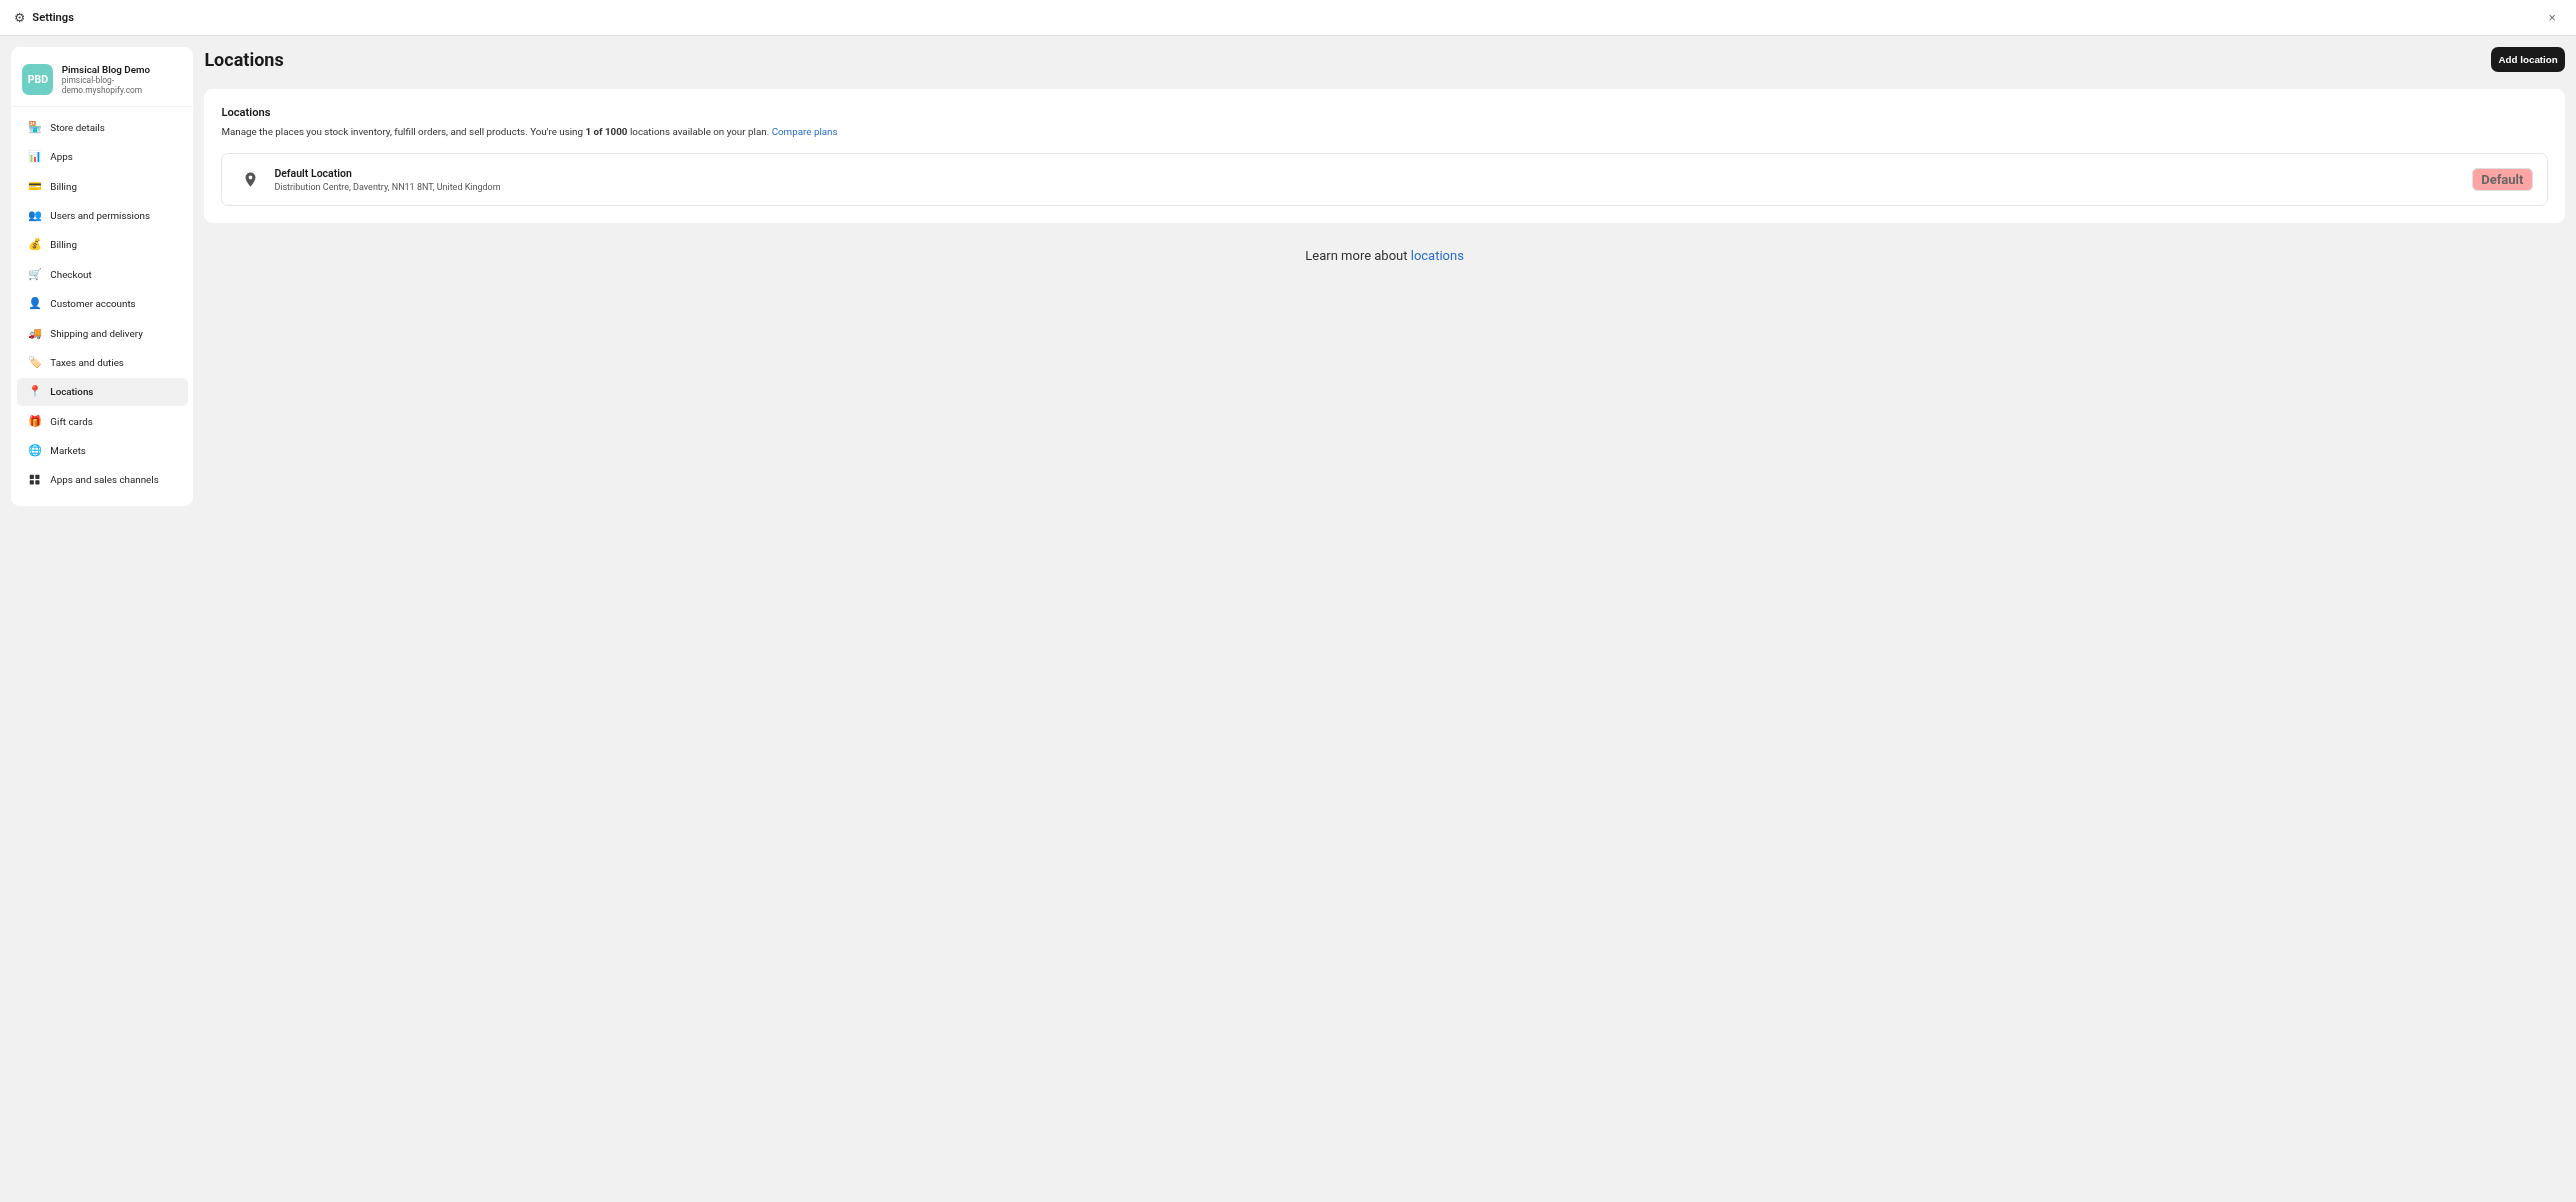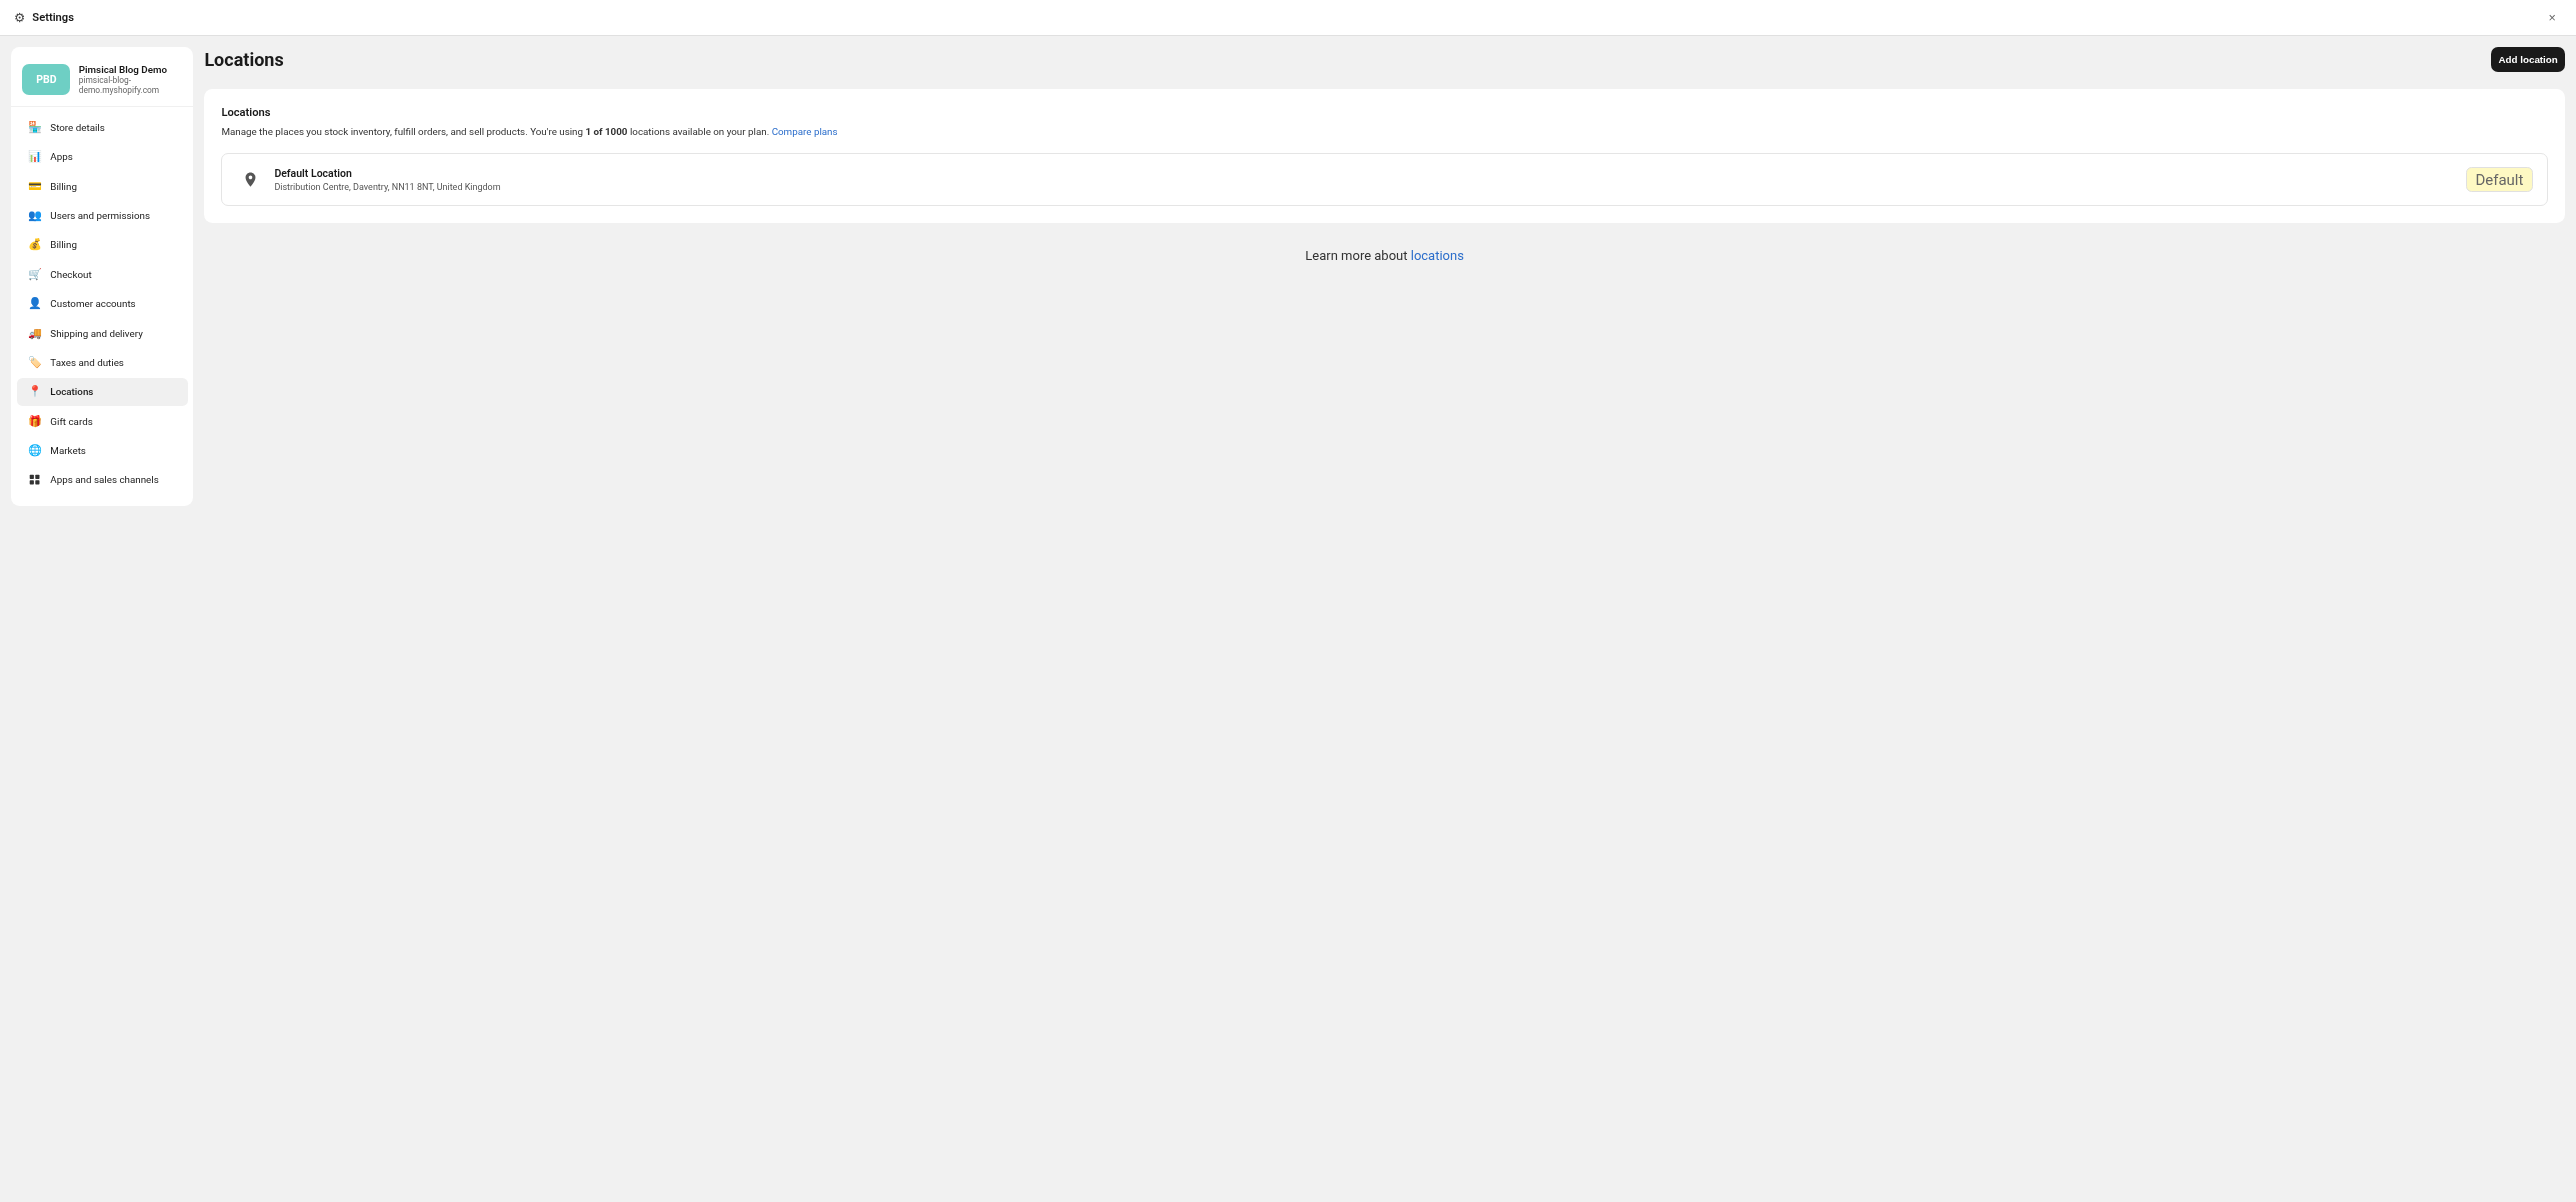--- a/index.html
+++ b/index.html
@@ -72,21 +72,21 @@
     }
     .store-header {
       display: flex;
       align-items: center;
       gap: 8.4px;
       padding: 5.6px 11.2px 11.2px 11.2px;
       border-bottom: 0.7px solid #f0f0f0;
       margin-bottom: 5.6px;
     }
     .store-avatar {
-      width: 48px;
+      width: 31px;
       height: 31px;
       background: #6ecfc4;
       border-radius: 7px;
       display: flex;
       align-items: center;
       justify-content: center;
       font-weight: 700;
       font-size: 10.5px;
       color: #fff;
       flex-shrink: 0;
@@ -182,26 +182,27 @@
       align-items: center;
       justify-content: center;
       font-size: 15.4px;
       color: #555;
       flex-shrink: 0;
     }
     .location-details { flex: 1; }
     .location-name { font-weight: 600; font-size: 10.5px; margin-bottom: 2.1px; }
     .location-address { font-size: 9px; color: #555; }
     .default-badge {
-      font-size: 15px;
+      font-size: 13px;
       color: #666;
-      background: #fef9c3;
+      background: #fca5a5;
       border: 0.7px solid #e0e0e0;
       border-radius: 5.6px;
       padding: 2.8px 8.4px;
+      font-weight: bold;
     }
     .learn-more-section {
       text-align: center;
       padding: 14px 0 5.6px 0;
       font-size: 13px;
       color: #333;
     }
     .learn-more-section a {
       color: #2c6ecb;
       text-decoration: none;

